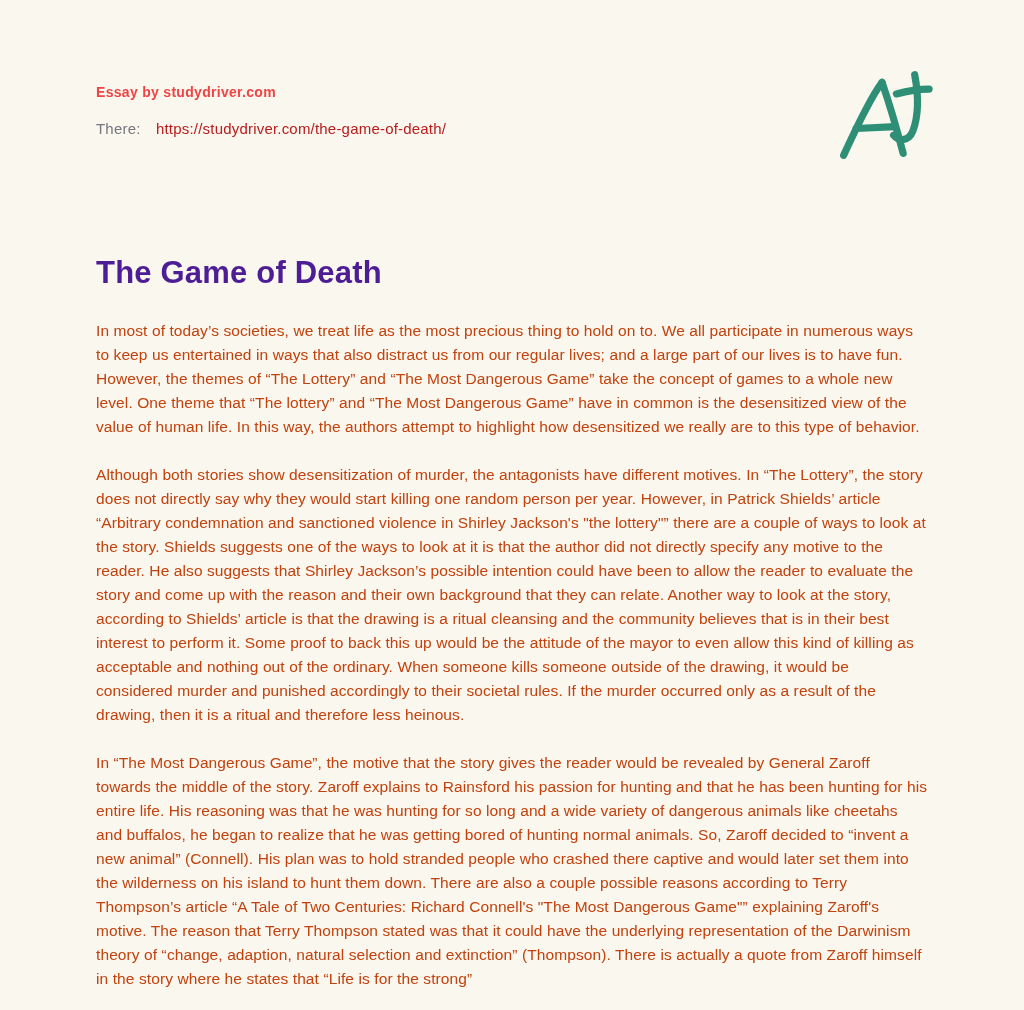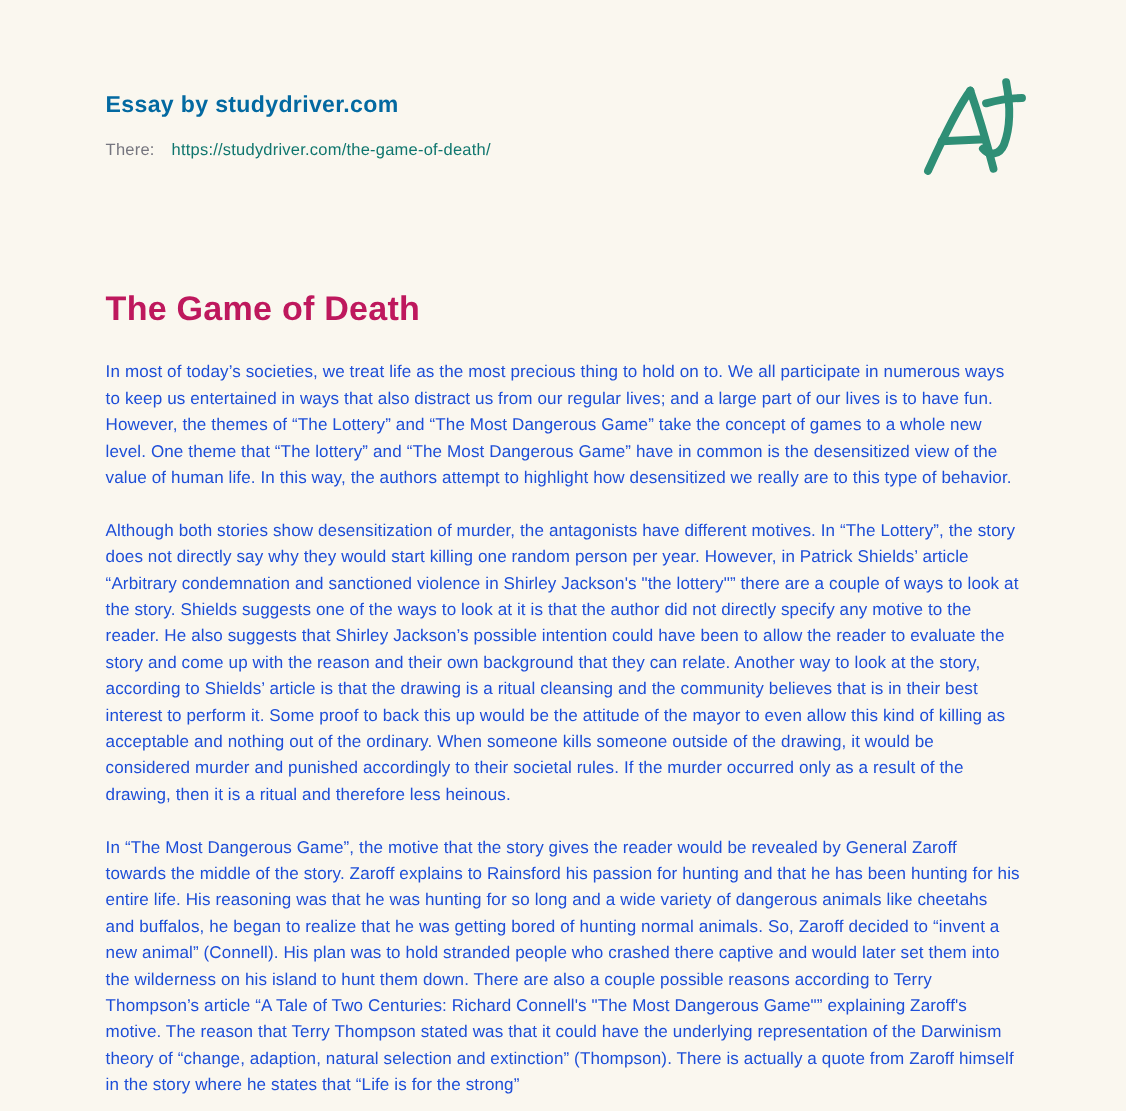--- a/index.html
+++ b/index.html
@@ -10,59 +10,59 @@
     overflow: hidden;
     position: relative;
   }
   .page {
     position: relative;
     width: 1024px;
     height: 1010px;
     padding: 84px 96px 0 96px;
   }
   .byline {
-    font-size: 21px;
+    font-size: 14px;
     font-weight: 700;
-    color: #0369a1;
+    color: #ef4444;
     letter-spacing: 0.3px;
   }
   .source-line {
     margin-top: 20px;
     font-size: 15px;
     color: #76767f;
     letter-spacing: 0.2px;
   }
   .source-line .url {
-    color: #0f766e;
+    color: #b91c1c;
     text-decoration: none;
     cursor: pointer;
     padding-left: 11px;
   }
   .logo {
     position: absolute;
     top: 68px;
     right: 88px;
     width: 106px;
     height: 96px;
   }
   .title {
     margin-top: 118px;
     font-size: 31px;
     font-weight: 700;
-    color: #be185d;
+    color: #4c1d95;
     letter-spacing: 0.2px;
   }
   .content {
     margin-top: 28px;
     max-width: 834px;
   }
   .content p {
     font-size: 15.5px;
     line-height: 24px;
-    color: #1d4ed8;
+    color: #c2410c;
     margin-bottom: 24px;
     letter-spacing: 0.1px;
   }
 </style>
 </head>
 <body>
 
 <div class="page">
 
   <div class="byline">Essay by studydriver.com</div>

